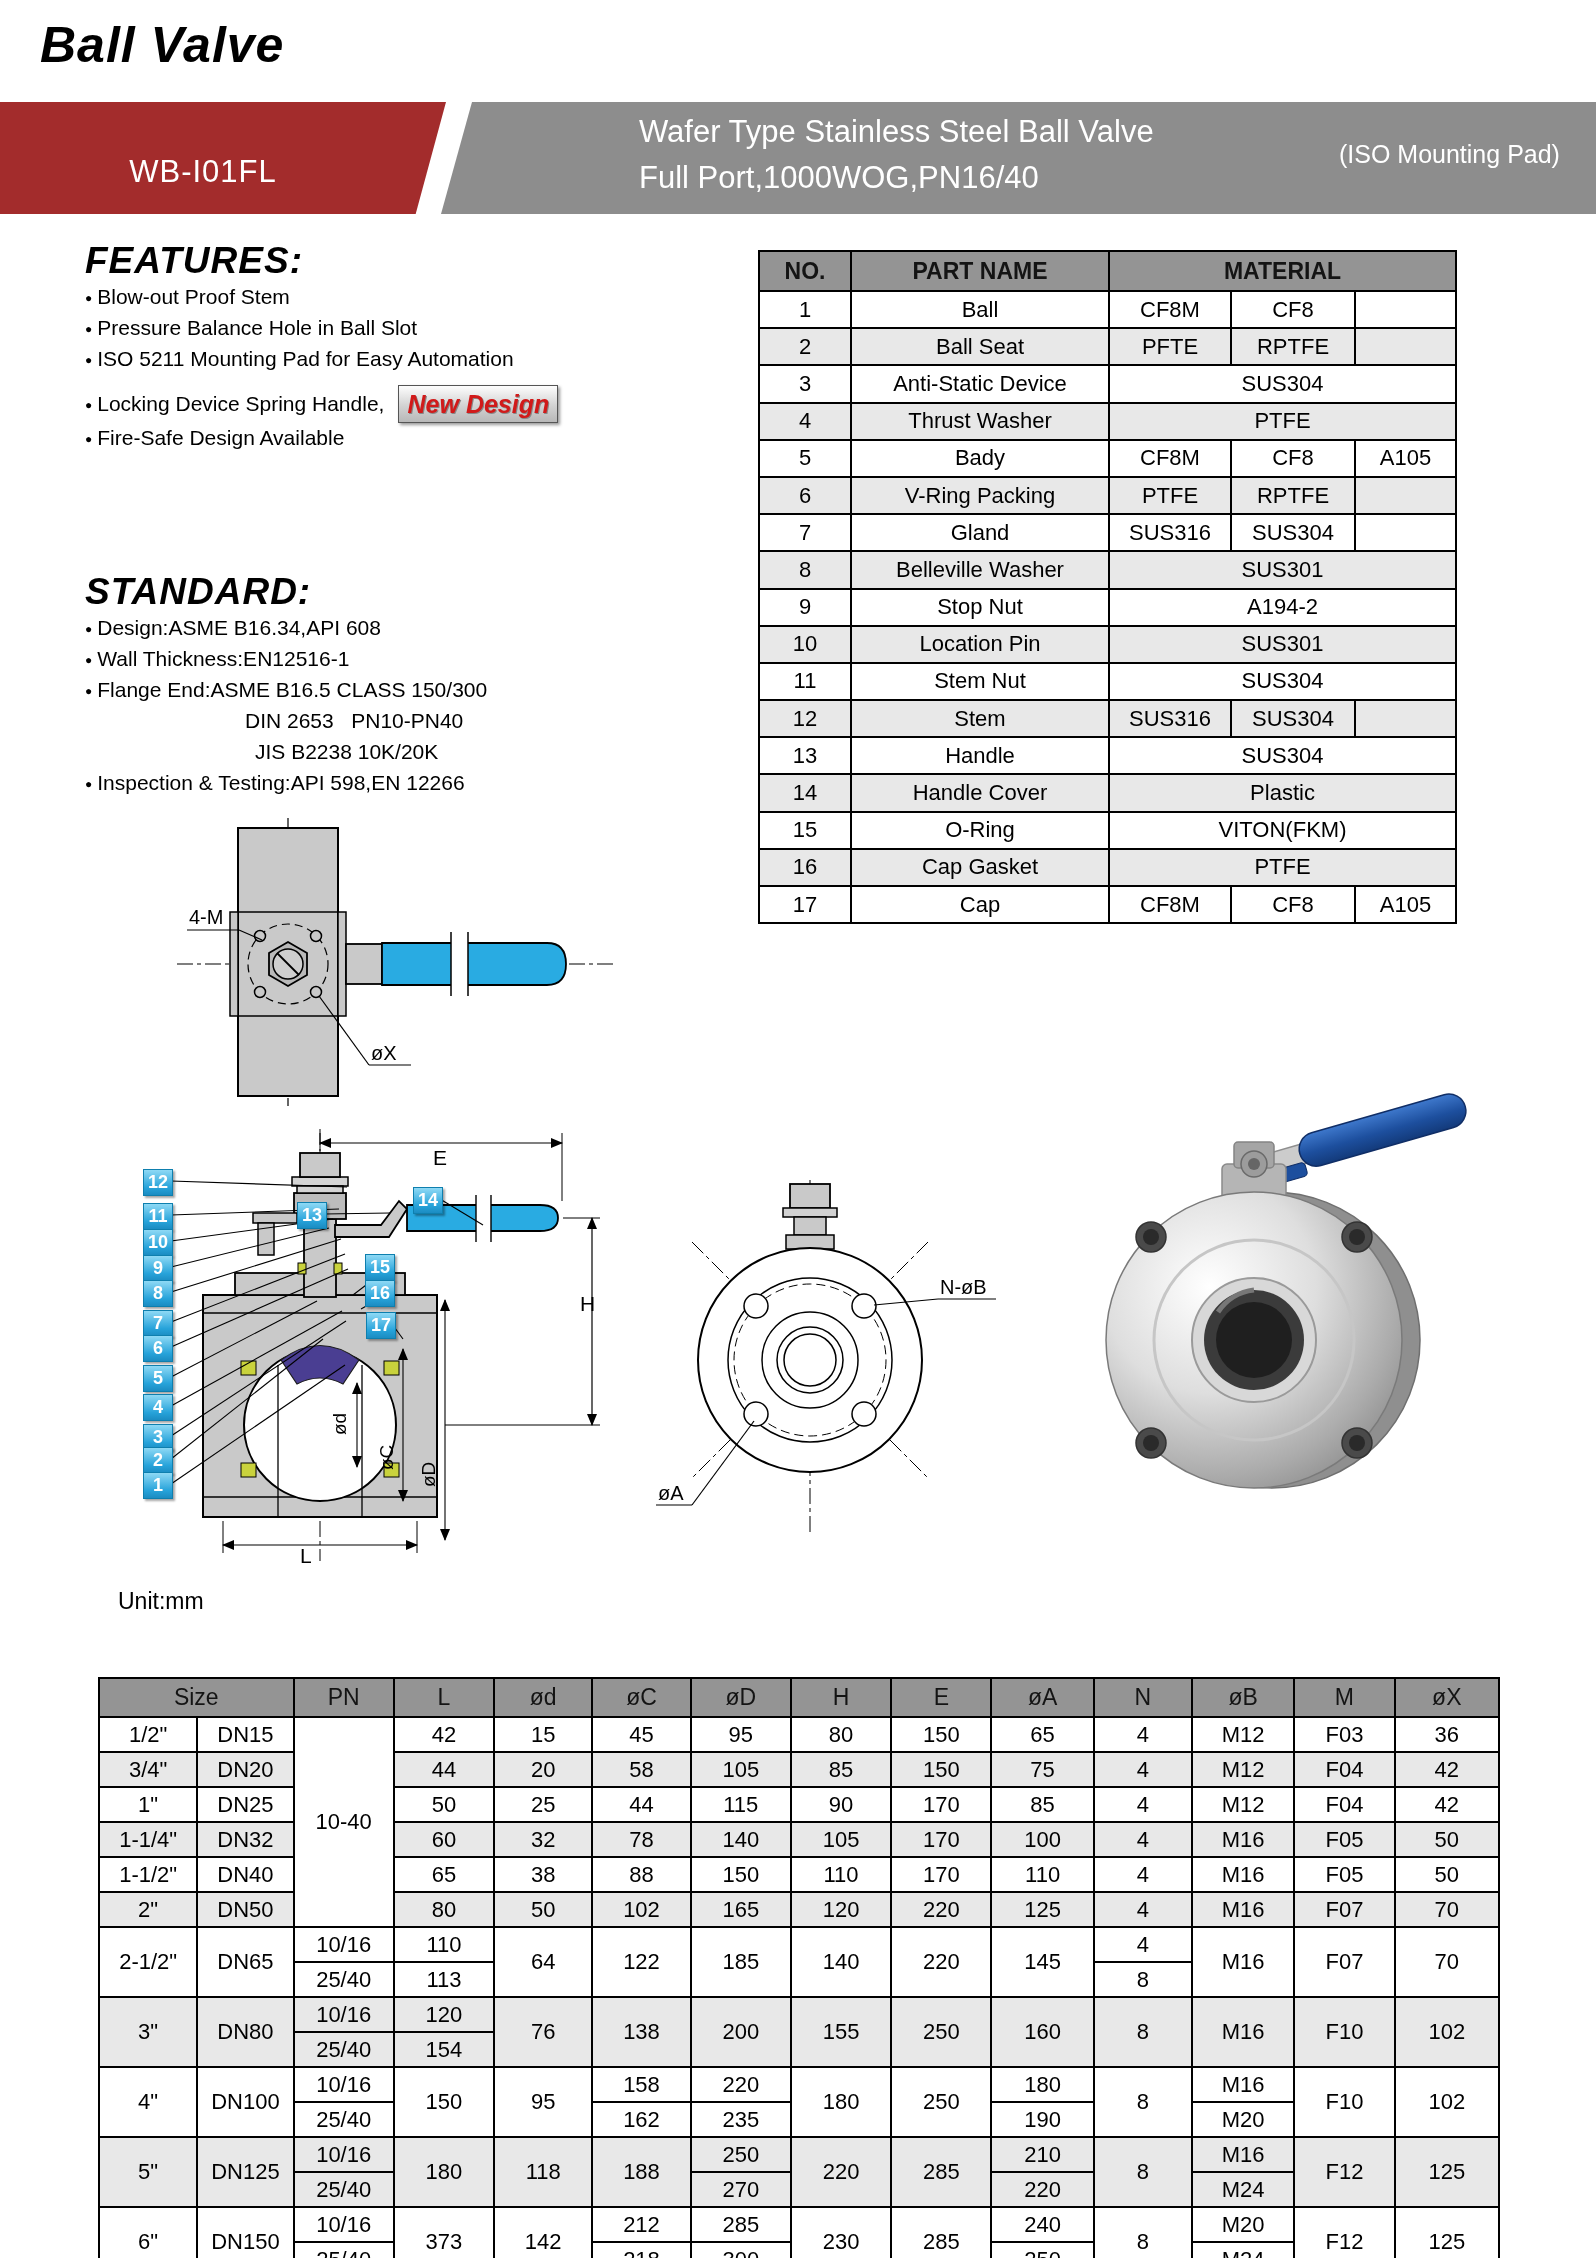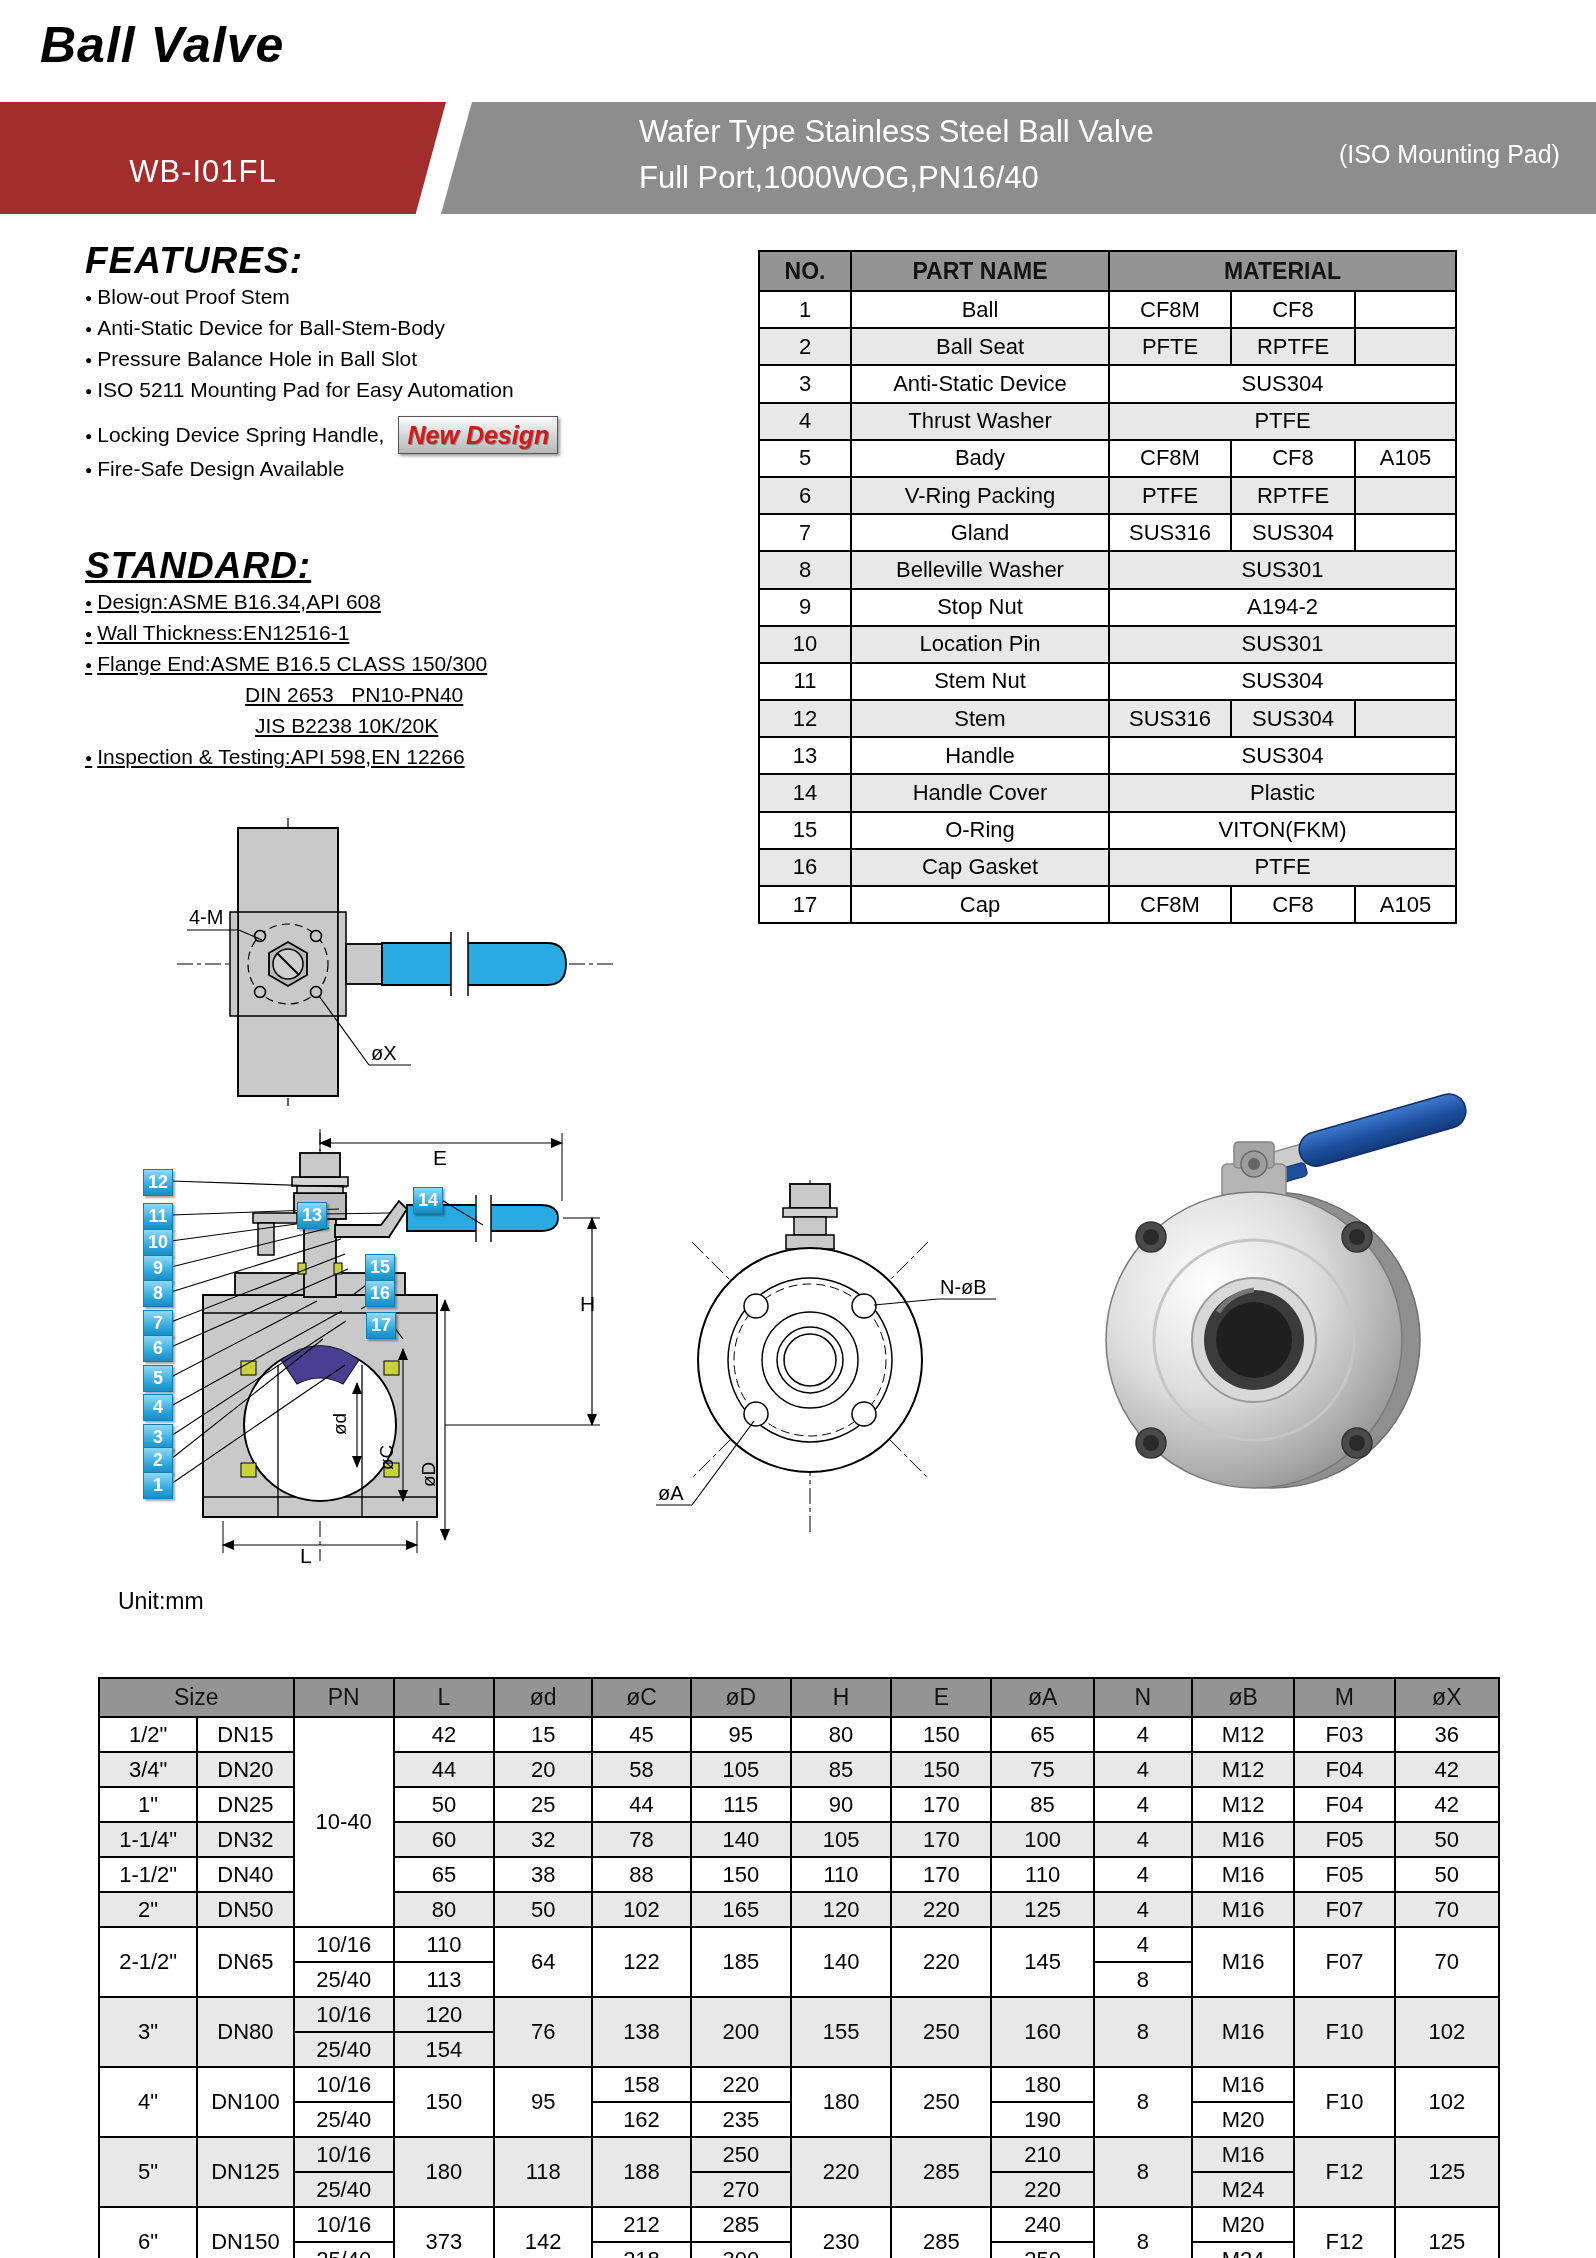--- a/index.html
+++ b/index.html
@@ -18,21 +18,21 @@
   #banner-gray .l1{position:absolute;left:198px;top:12px;font-size:31px;}
   #banner-gray .l2{position:absolute;left:198px;top:58px;font-size:31px;}
   #banner-gray .note{position:absolute;left:898px;top:38px;font-size:25px;}
 
   
   .section-head{font-size:37px;font-weight:bold;font-style:italic;letter-spacing:1px;}
   .li{font-size:21px;line-height:29px;white-space:pre;}
   .li::before{content:"●";font-size:12px;vertical-align:2px;margin-right:5px;}
   .li.nob::before{content:"";margin:0;}
   #features{left:85px;top:240px;width:600px;}
-  #standard{left:85px;top:545px;width:600px;text-decoration:underline;}
+  #standard{left:85px;top:571px;width:600px;}
   .lockrow{display:flex;align-items:center;margin-top:10px;}
   #new-design{margin-left:14px;width:158px;height:36px;border:1px solid #555;
               background:linear-gradient(180deg,#fdfdfd,#d2d2d2 55%,#b8b8b8);
               box-shadow:2px 2px 3px rgba(0,0,0,.4);
               display:flex;align-items:center;justify-content:center;
               color:#d11a1a;font-weight:bold;font-style:italic;font-size:25px;
               text-shadow:1px 1px 0 #888;}
 
   
   table{border-collapse:collapse;table-layout:fixed;}
@@ -68,21 +68,20 @@
   </div>
   <div id="banner-gray" class="abs">
     <div class="l1">Wafer Type Stainless Steel Ball Valve</div>
     <div class="l2">Full Port,1000WOG,PN16/40</div>
     <div class="note">(ISO Mounting Pad)</div>
   </div>
 
   <div id="features" class="abs">
     <div class="section-head">FEATURES:</div>
     <div class="li">Blow-out Proof Stem</div>
-    <div class="li">Anti-Static Device for Ball-Stem-Body</div>
     <div class="li">Pressure Balance Hole in Ball Slot</div>
     <div class="li">ISO 5211 Mounting Pad for Easy Automation</div>
     <div class="lockrow">
       <span class="li">Locking Device Spring Handle,</span>
       <span id="new-design">New Design</span>
     </div>
     <div class="li">Fire-Safe Design Available</div>
   </div>
 
   <div id="standard" class="abs">

